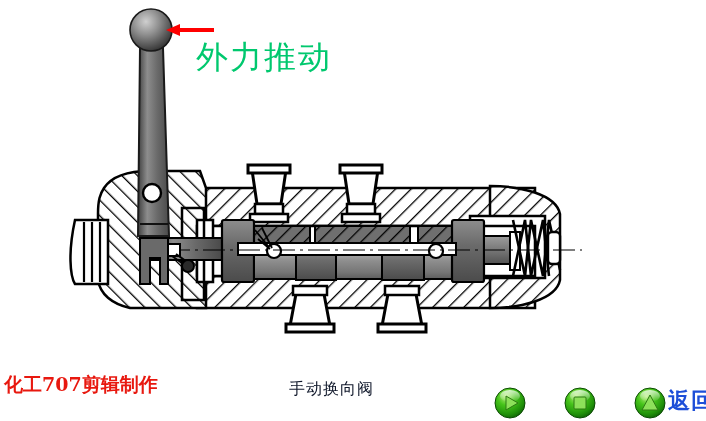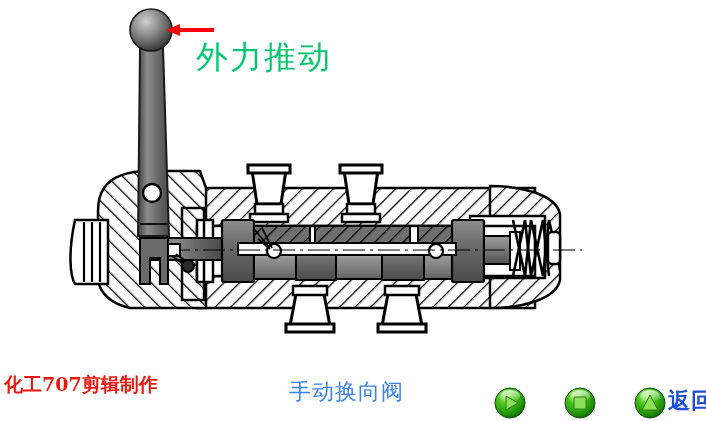--- a/index.html
+++ b/index.html
@@ -32,23 +32,23 @@
     font-weight:700;
     color:#e8180f;
     letter-spacing:0px;
     white-space:nowrap;
     line-height:1;
   }
   .title-red{
     position:absolute;
     left:289px; top:373px;
     font-family:"DejaVu Sans", sans-serif;
-    font-size:22px;
+    font-size:16px;
     font-weight:400;
-    color:#3b82f6;
+    color:#0f172a;
     letter-spacing:1px;
     white-space:nowrap;
     line-height:1;
   }
   .btn{
     position:absolute;
     width:32px;height:32px;
     top:379px;
     border-radius:50%;
     cursor:pointer;

